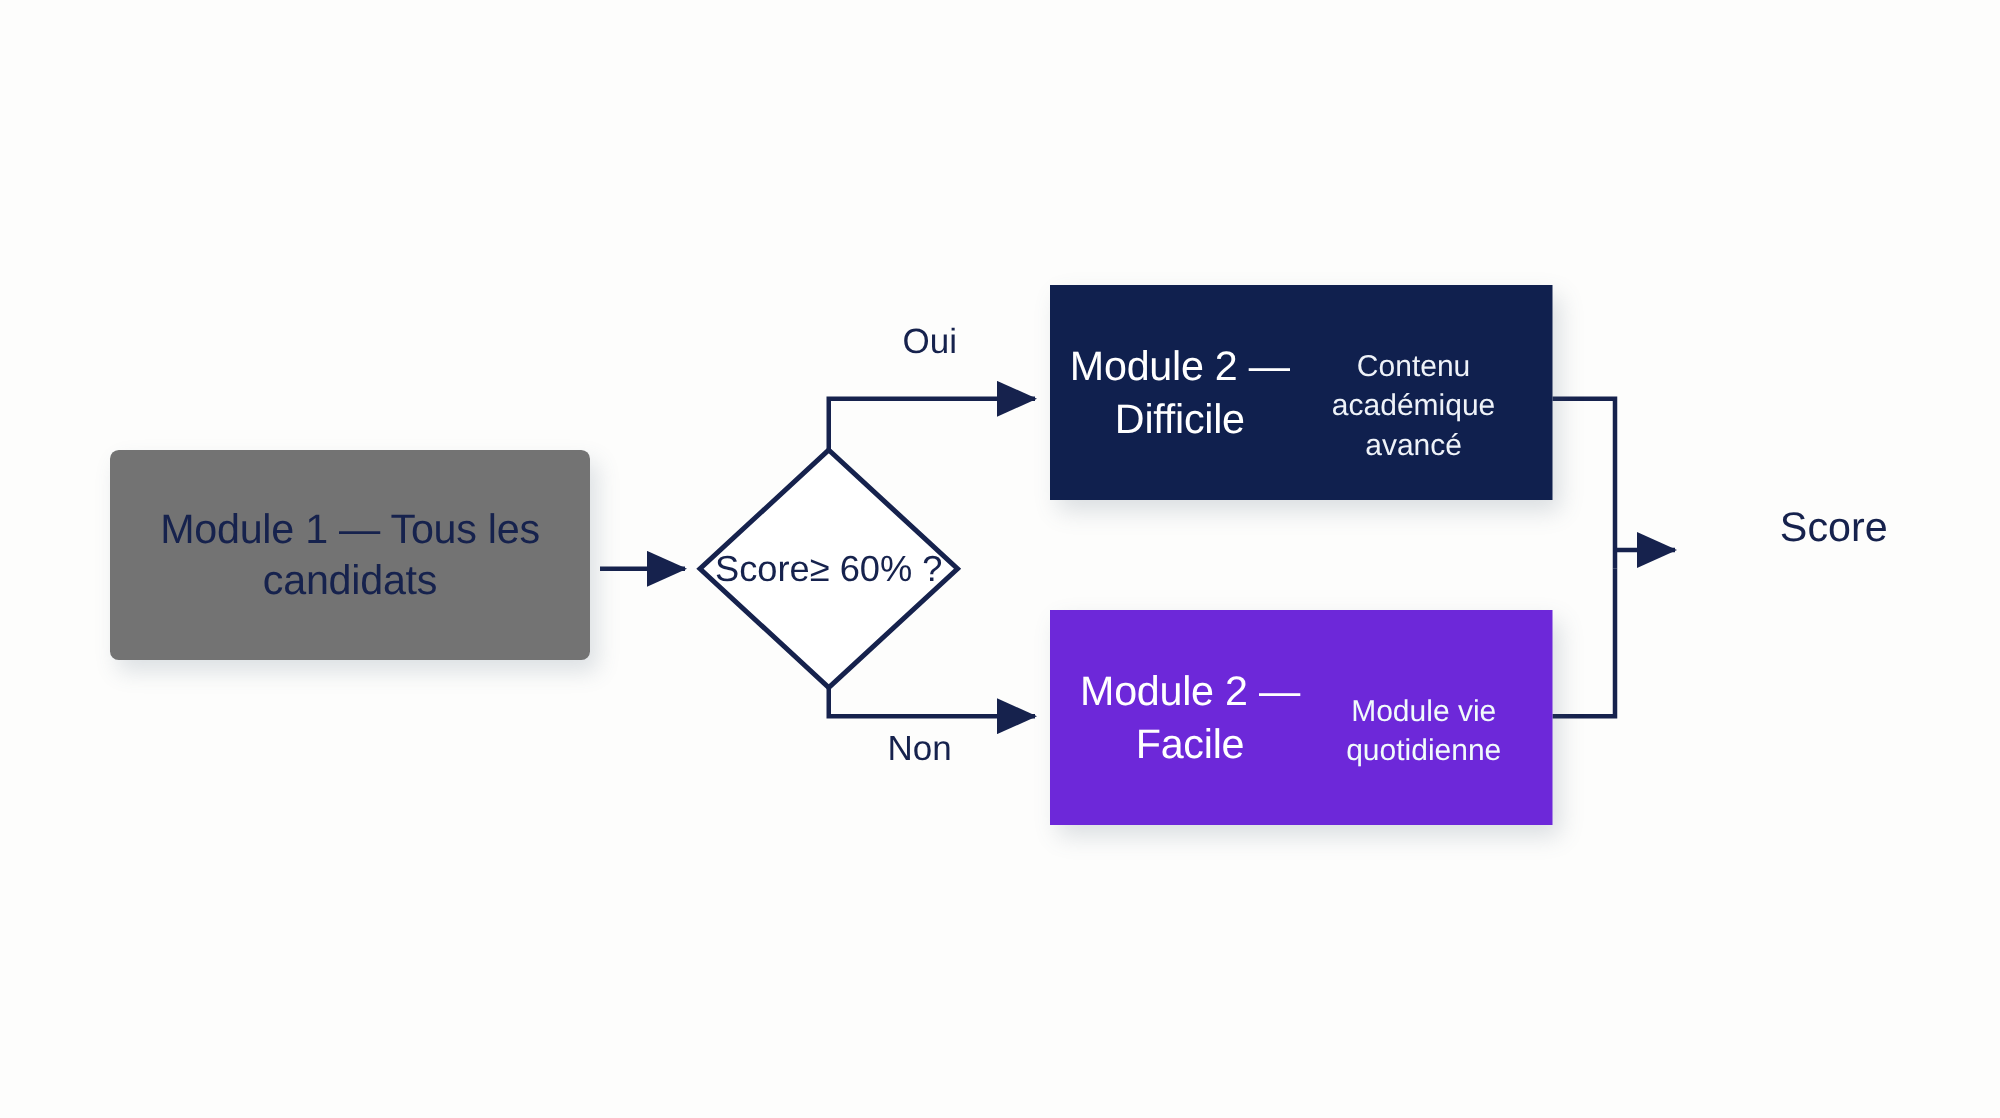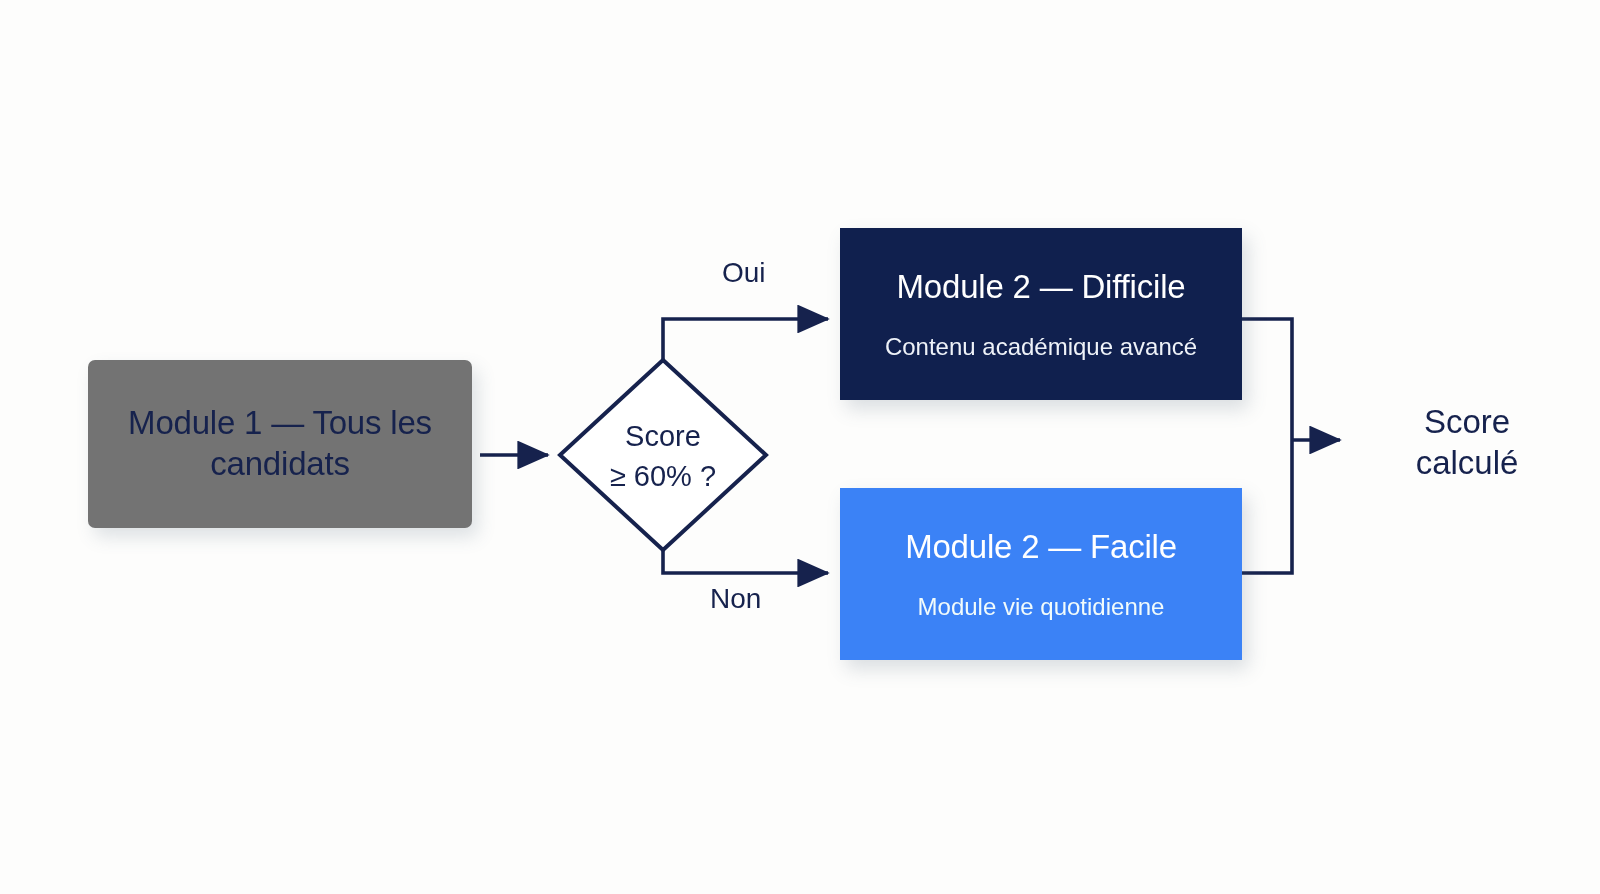--- a/index.html
+++ b/index.html
@@ -13,21 +13,21 @@
     height: 894px;
     background: #fdfdfc;
     overflow: hidden;
     font-family: "Liberation Sans", sans-serif;
     -webkit-font-smoothing: antialiased;
   }
   .node {
     position: absolute;
     box-sizing: border-box;
     display: flex;
-    flex-direction: column;
+    flex-direction: row;
     align-items: center;
     justify-content: center;
     text-align: center;
   }
   .node-title {
     font-size: 33px;
     font-weight: 400;
     letter-spacing: -0.2px;
     line-height: 1.28;
   }
@@ -65,21 +65,21 @@
     padding: 0 14px;
   }
   #box-difficile .node-sub { color: #eef2f8; }
 
   
   #box-facile {
     left: 840px;
     top: 488px;
     width: 402px;
     height: 172px;
-    background: #3b82f6;
+    background: #6d28d9;
     color: #ffffff;
     box-shadow: 6px 9px 18px rgba(80, 100, 120, 0.20);
     padding: 16px 14px;
   }
   #box-facile .node-sub { color: #f1fbfb; }
 
   
   #decision-diamond {
     left: 555px;
     top: 355px;
@@ -179,16 +179,15 @@
   <div class="node" id="box-facile">
     <div class="node-title">Module 2 — Facile</div>
     <div class="node-sub">Module vie quotidienne</div>
   </div>
 
   <div class="edge-label" id="label-oui">Oui</div>
   <div class="edge-label" id="label-non">Non</div>
 
   <div id="terminal-score">
     <div>Score</div>
-    <div>calculé</div>
   </div>
 
 </div>
 
 </body></html>

